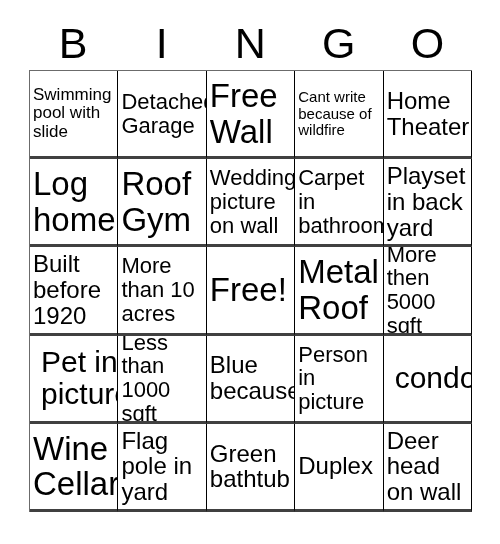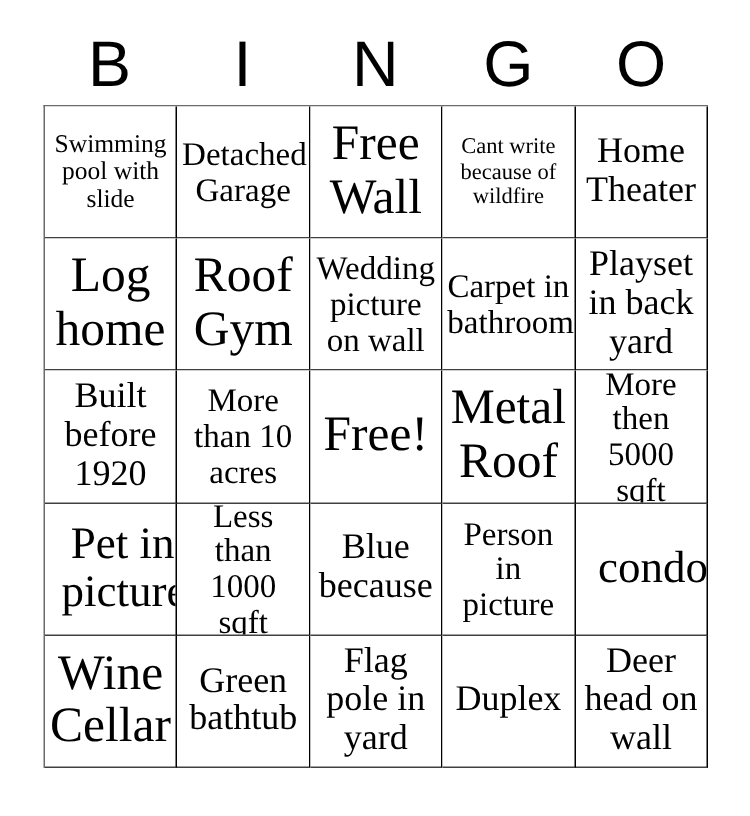--- a/index.html
+++ b/index.html
@@ -53,31 +53,30 @@
   .grid-row {
     flex: 1 1 0;
     display: flex;
     min-height: 0;
   }
   .cell {
     flex: 1 1 0;
     min-width: 0;
     box-sizing: border-box;
     border-right: 1px solid #000000;
-    border-bottom: 1px solid #404040;
+    border-bottom: 3px solid #404040;
     display: flex;
     align-items: center;
     justify-content: center;
-    text-align: center;
+    text-align: left;
     padding: 2px 3px;
     color: #000000;
     line-height: 1.08;
     overflow: hidden;
     background: #ffffff;
-    font-family: Liberation Serif, serif;
   }
   .cell span {
     display: block;
     width: 100%;
   }
   
   .sz-xs { font-size: 15px; }
   .sz-s  { font-size: 17px; }
   .sz-m  { font-size: 22px; }
   .sz-l  { font-size: 24px; }
@@ -164,24 +163,24 @@
         </div>
         <div class="cell">
           <span class="sz-xl">condo</span>
         </div>
       </div>
       <div class="grid-row">
         <div class="cell">
           <span class="sz-xxl">Wine Cellar</span>
         </div>
         <div class="cell">
-          <span class="sz-l">Green bathtub</span>
+          <span class="sz-l">Flag pole in yard</span>
         </div>
         <div class="cell">
-          <span class="sz-l">Flag pole in yard</span>
+          <span class="sz-l">Green bathtub</span>
         </div>
         <div class="cell">
           <span class="sz-l">Duplex</span>
         </div>
         <div class="cell">
           <span class="sz-l">Deer head on wall</span>
         </div>
       </div>
     </div>
 

